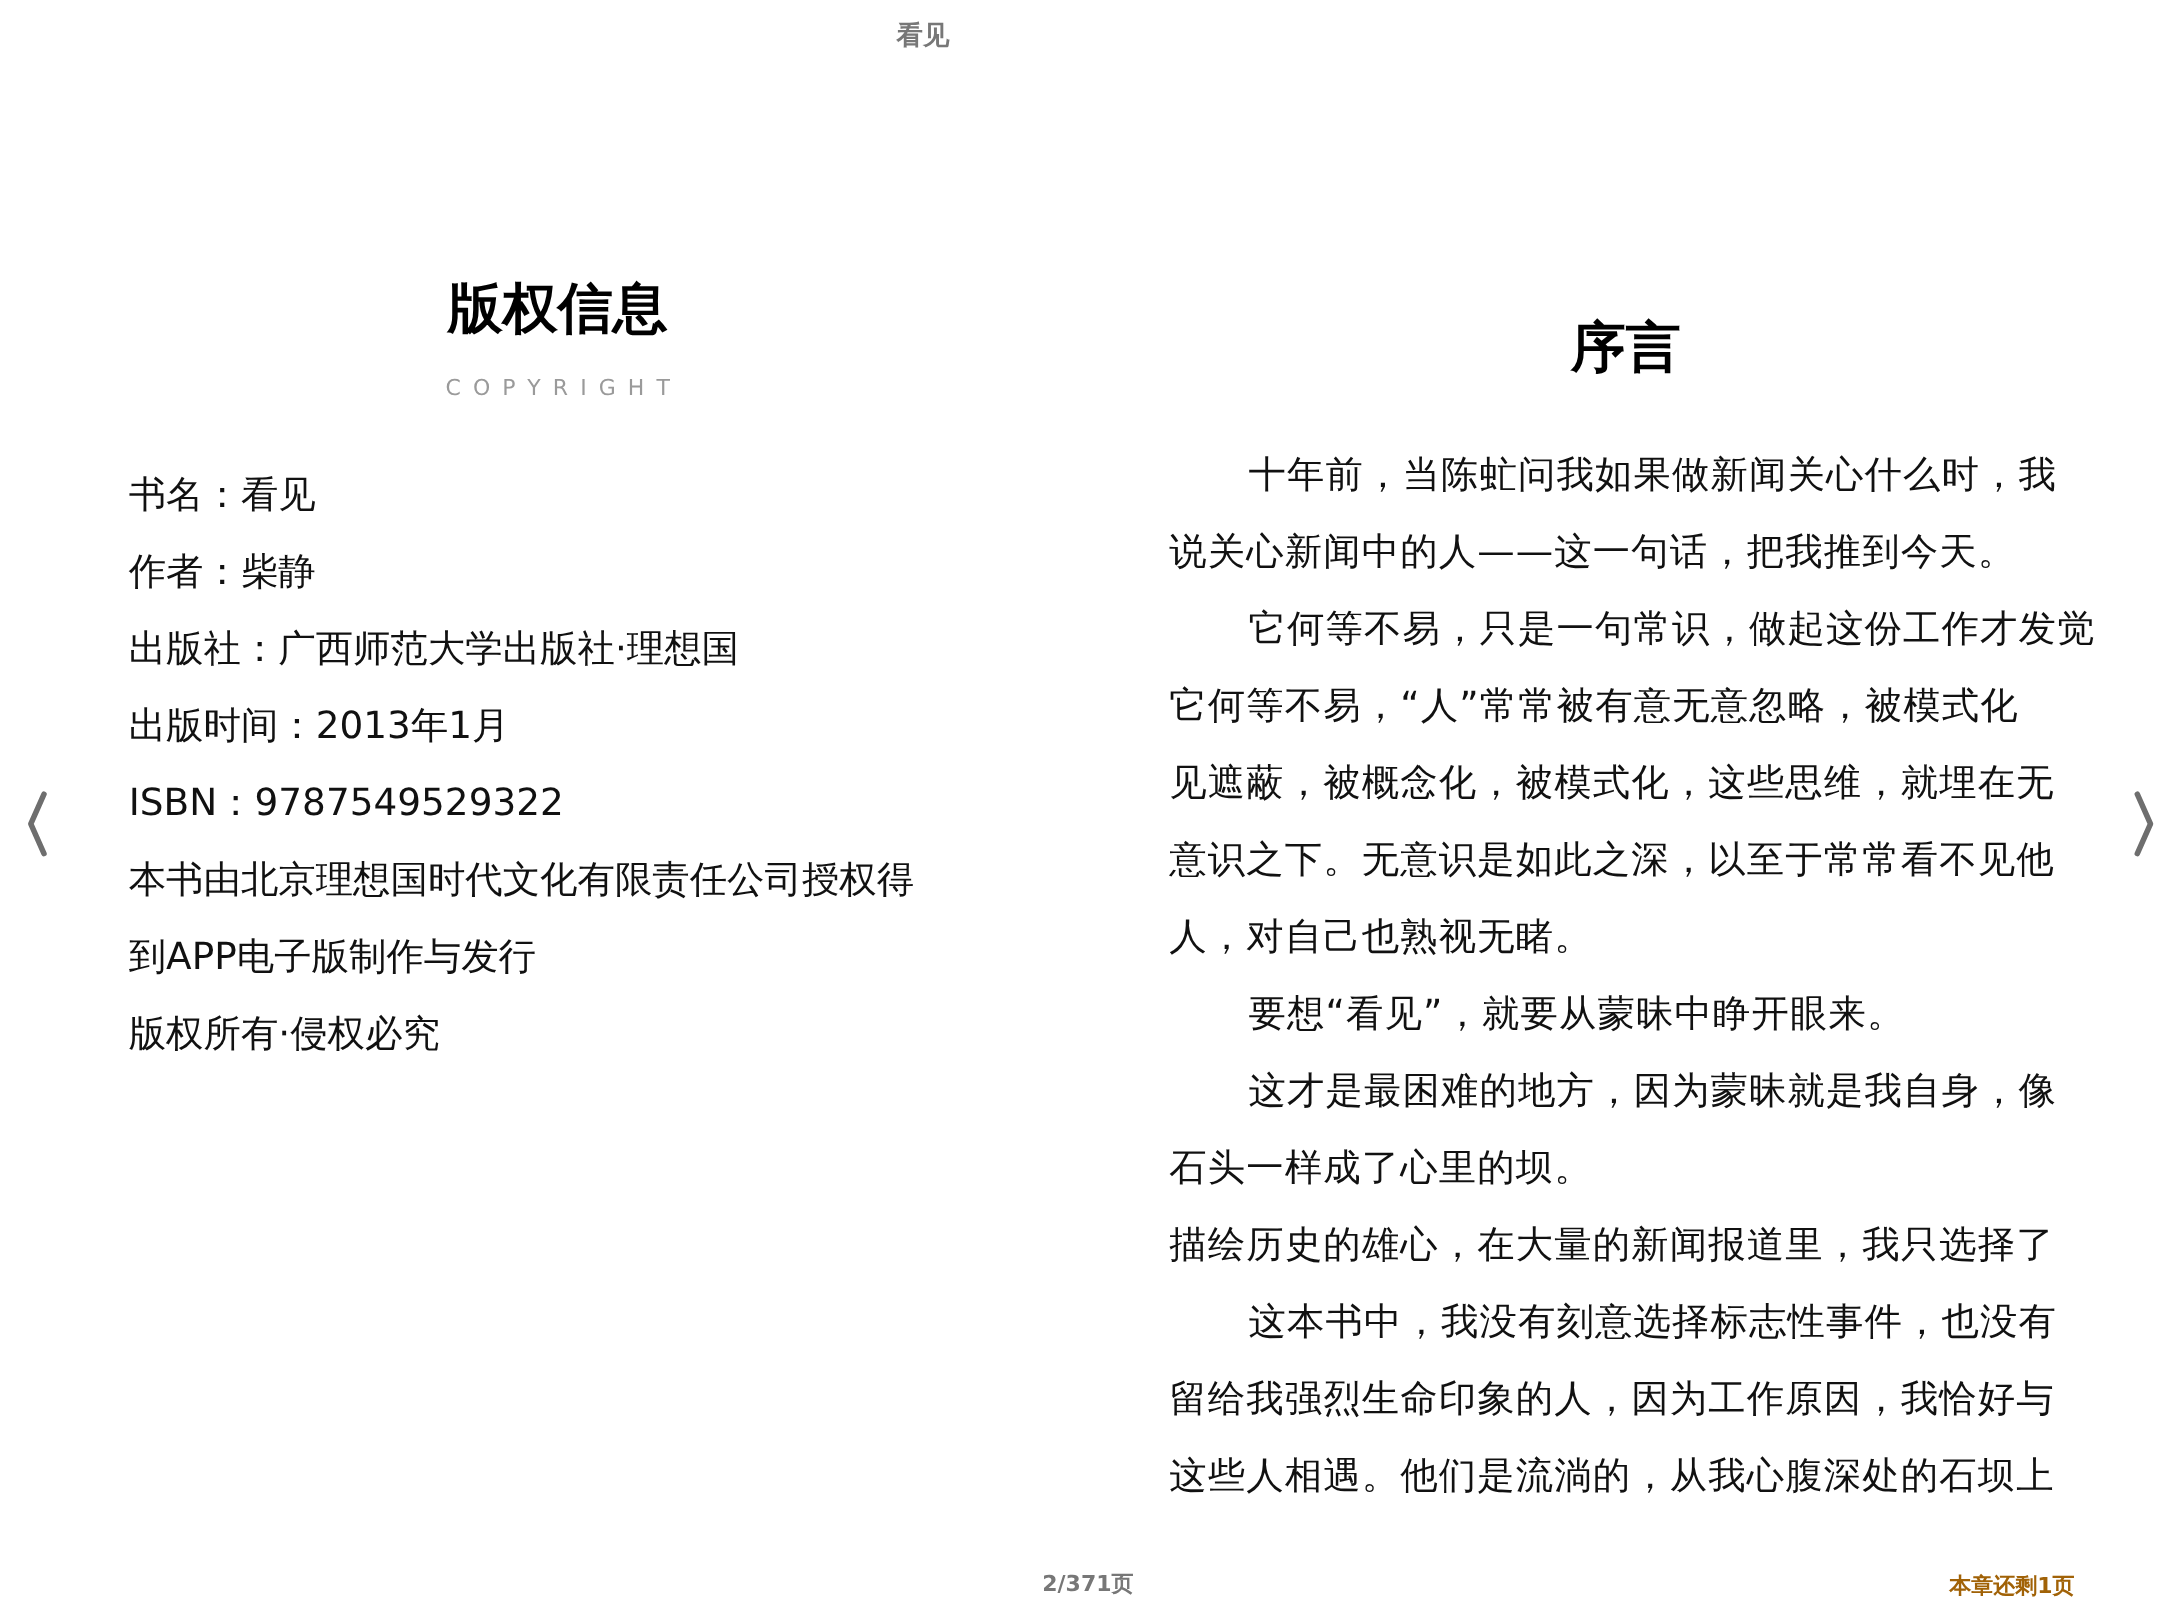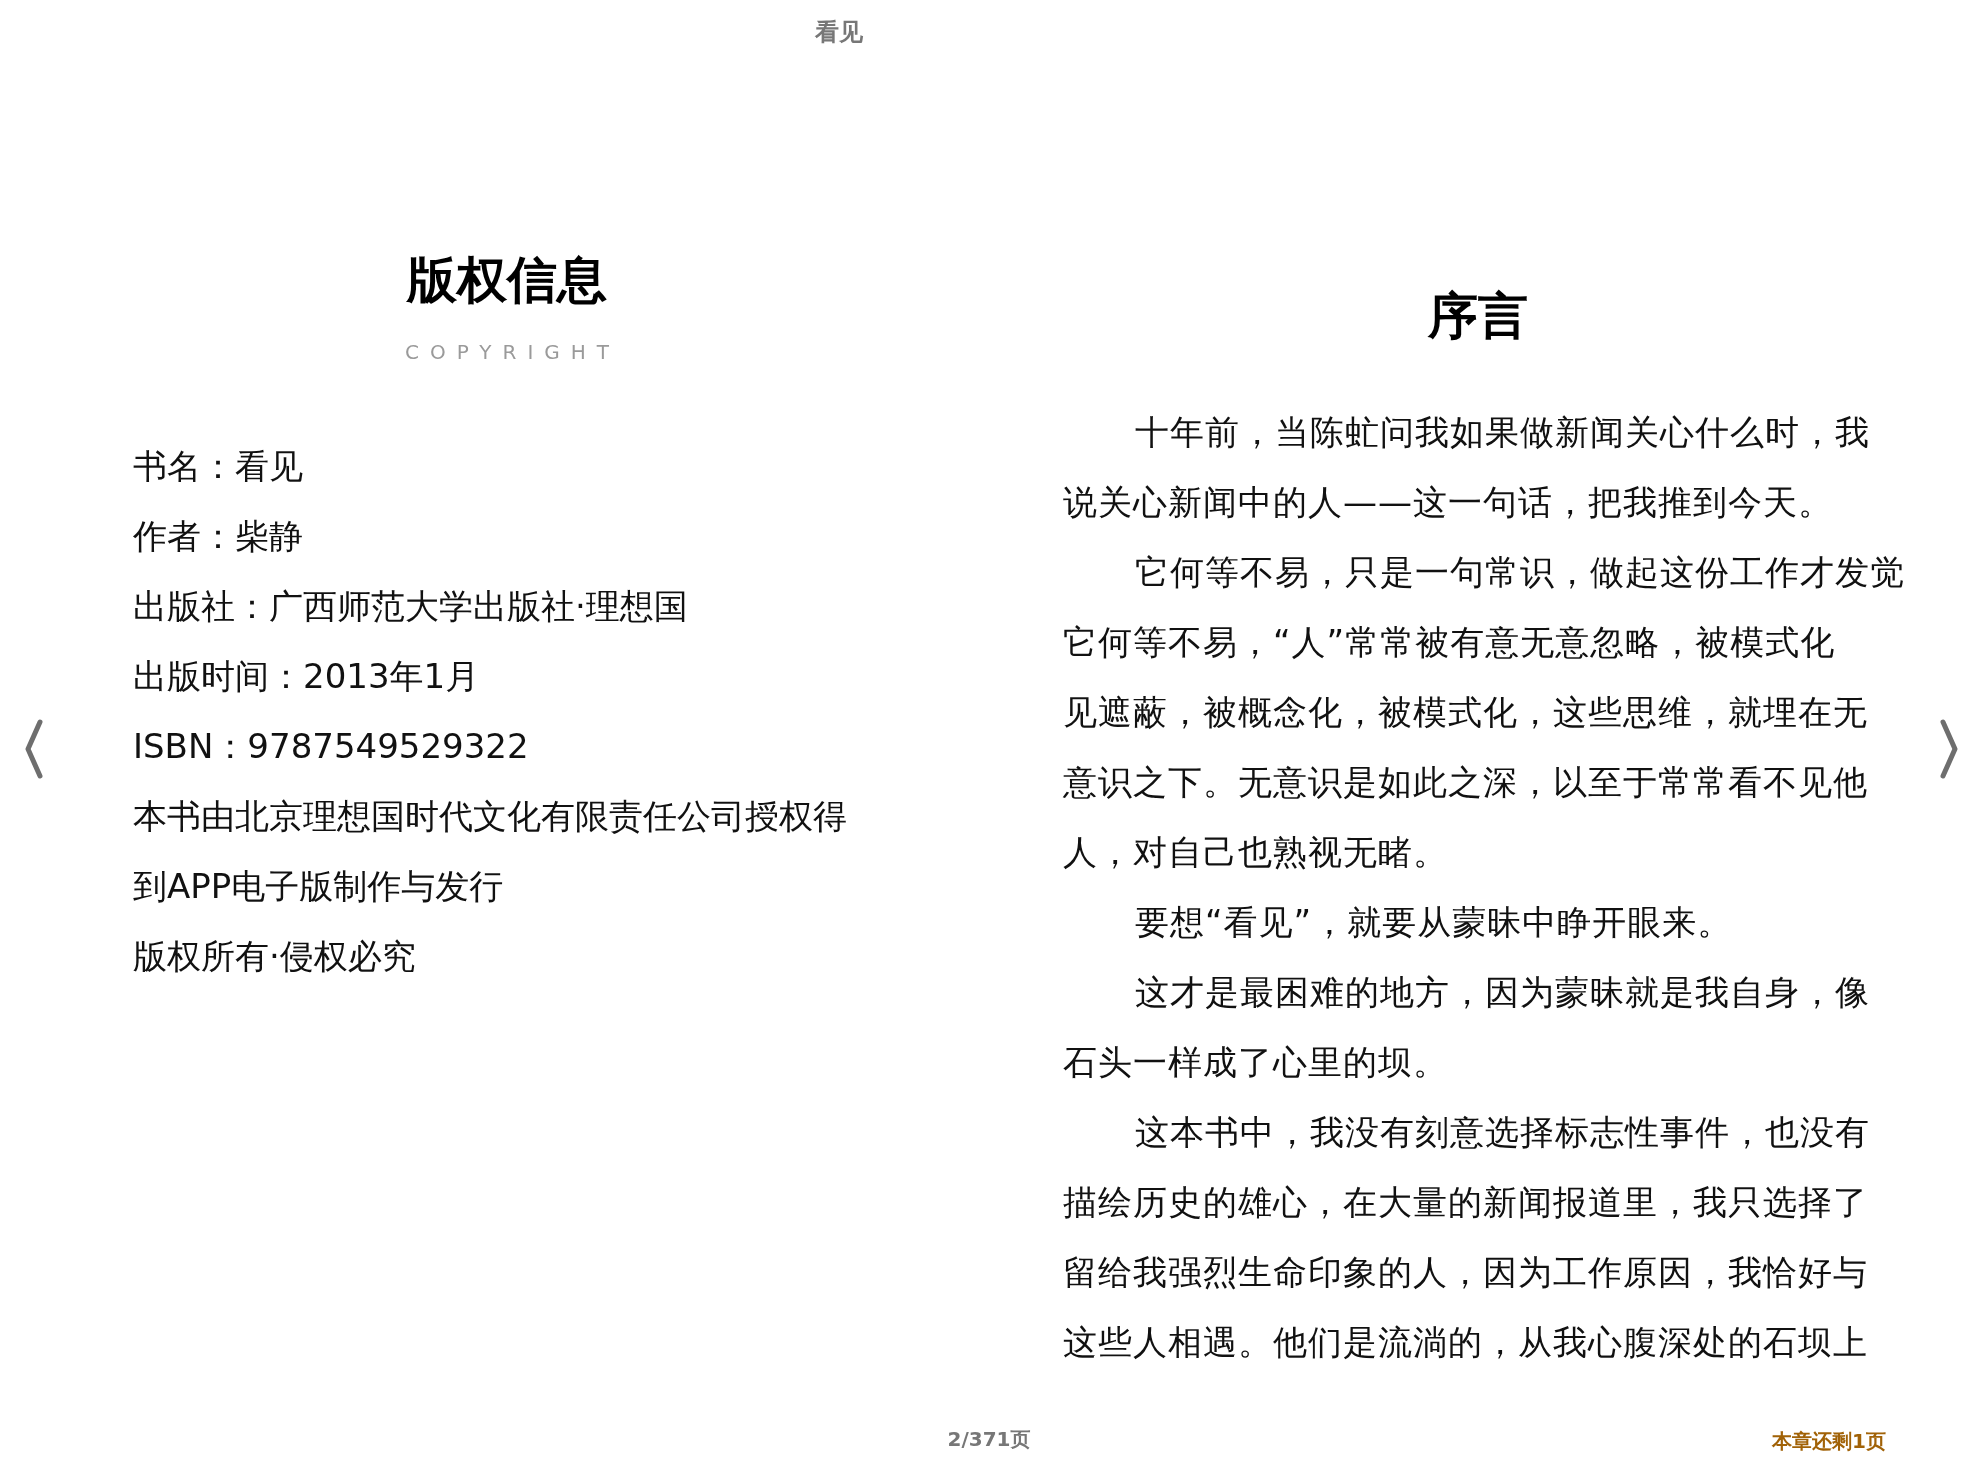--- a/index.html
+++ b/index.html
@@ -71,21 +71,21 @@
     letter-spacing: 11px;
     color: #9a9a9a;
     line-height: 28px;
     padding-left: 11px;
     box-sizing: border-box;
   }
   .info-list {
     position: absolute;
     top: 415px;
     left: 0;
-    margin: 16px;
+    margin: 0;
     padding: 0;
     list-style: none;
     width: 800px;
   }
   .info-list li {
     font-size: 34px;
     line-height: 70px;
     height: 70px;
     white-space: nowrap;
     color: #111111;
@@ -178,21 +178,21 @@
     <div class="line indent">十年前，当陈虻问我如果做新闻关心什么时，我</div>
     <div class="line">说关心新闻中的人——这一句话，把我推到今天。</div>
     <div class="line indent">它何等不易，只是一句常识，做起这份工作才发觉</div>
     <div class="line">它何等不易，“人”常常被有意无意忽略，被模式化</div>
     <div class="line">见遮蔽，被概念化，被模式化，这些思维，就埋在无</div>
     <div class="line">意识之下。无意识是如此之深，以至于常常看不见他</div>
     <div class="line">人，对自己也熟视无睹。</div>
     <div class="line indent">要想“看见”，就要从蒙昧中睁开眼来。</div>
     <div class="line indent">这才是最困难的地方，因为蒙昧就是我自身，像</div>
     <div class="line">石头一样成了心里的坝。</div>
+    <div class="line">描绘历史的雄心，在大量的新闻报道里，我只选择了</div>
     <div class="line indent">这本书中，我没有刻意选择标志性事件，也没有</div>
-    <div class="line">描绘历史的雄心，在大量的新闻报道里，我只选择了</div>
     <div class="line">留给我强烈生命印象的人，因为工作原因，我恰好与</div>
     <div class="line">这些人相遇。他们是流淌的，从我心腹深处的石坝上</div>
   </div>
 </section>
 
 <div class="footer-page">2/371页</div>
 <div class="footer-remaining">本章还剩1页</div>
 
 </body></html>

